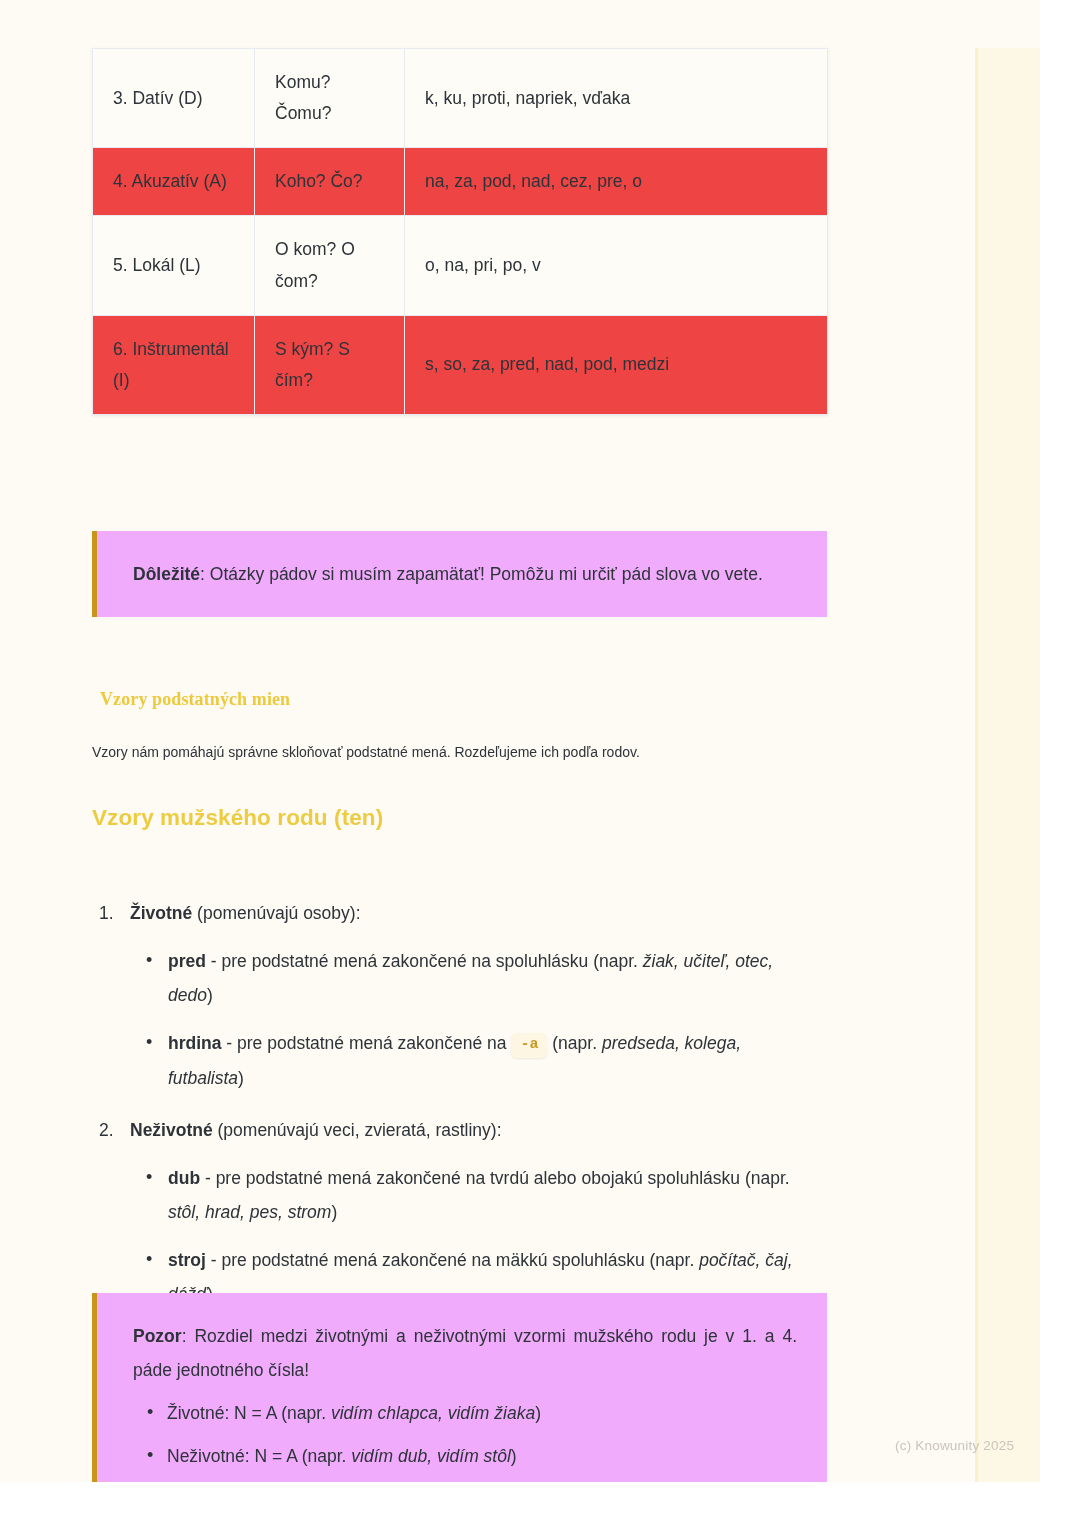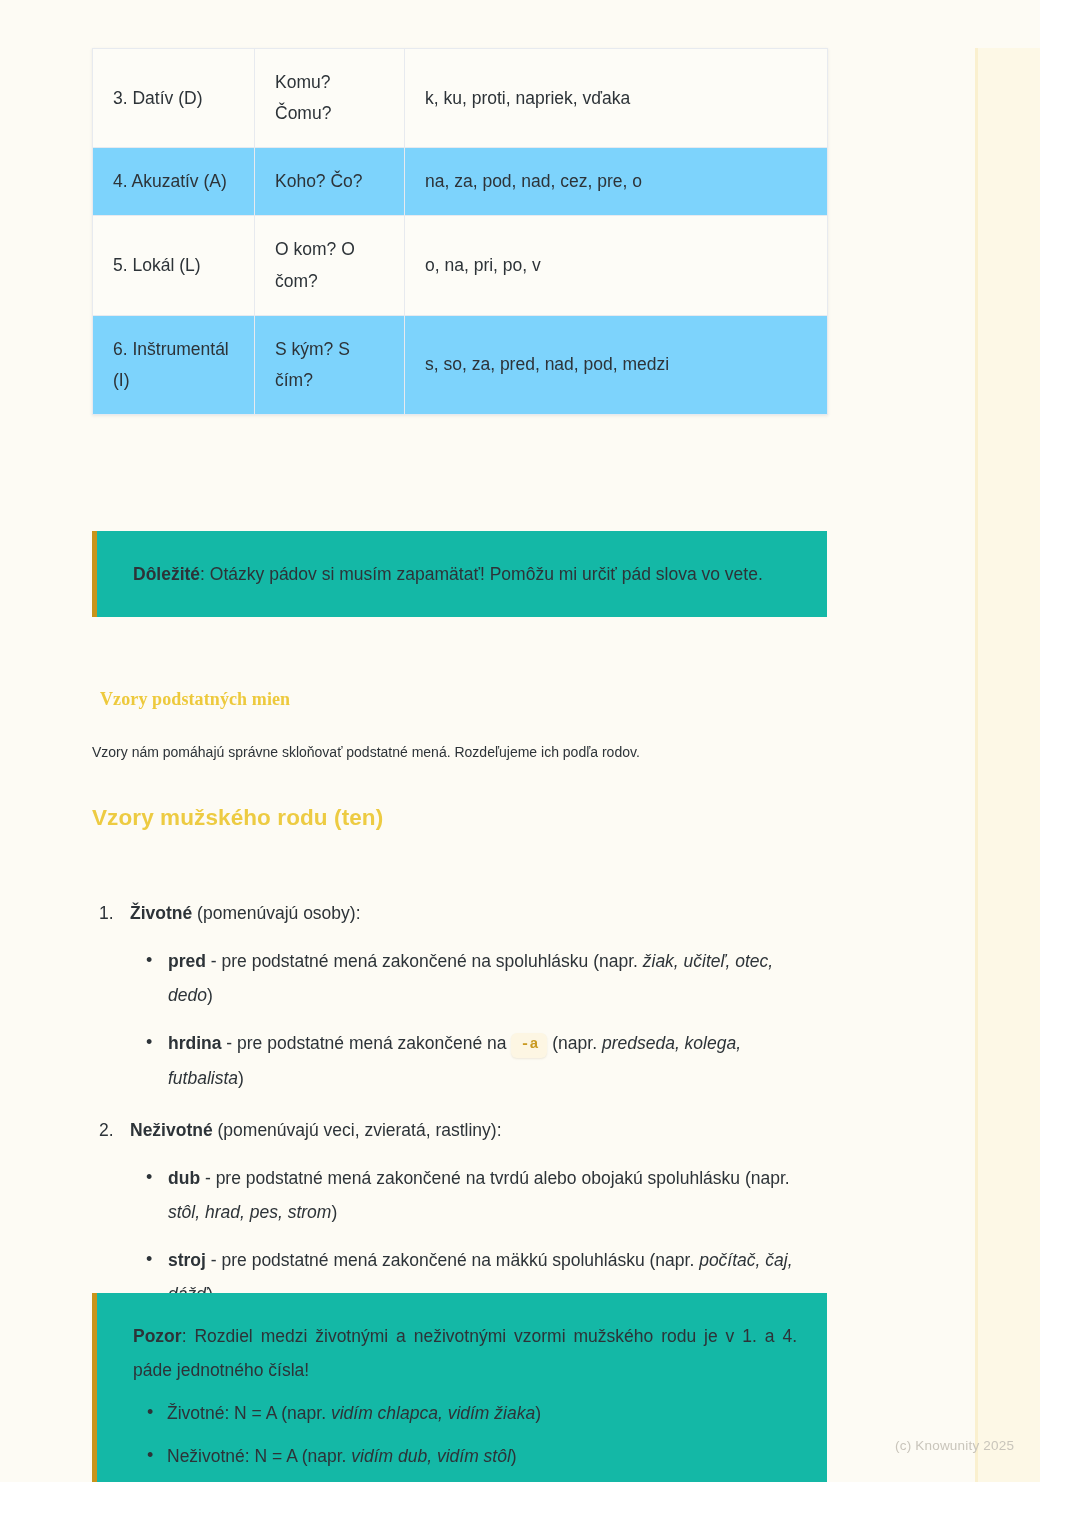--- a/index.html
+++ b/index.html
@@ -61,25 +61,25 @@
   .case-table td {
     border: 1px solid #e7eaef;
     padding: 18px 20px;
     font-size: 17.5px;
     line-height: 1.78;
     color: #2d3338;
     vertical-align: middle;
     word-wrap: break-word;
   }
   .case-table tr.odd td  { background: #fdfcf7; }
-  .case-table tr.even td { background: #7dd3fc; }
+  .case-table tr.even td { background: #ef4444; }
 
   
   .callout {
-    background: #14b8a6;
+    background: #f0abfc;
     border-left: 5px solid #c8941a;
     padding: 26px 30px 26px 36px;
     box-sizing: border-box;
   }
   .callout p {
     margin: 0;
     font-size: 17.5px;
     line-height: 1.95;
     color: #2d3338;
     text-align: justify;

